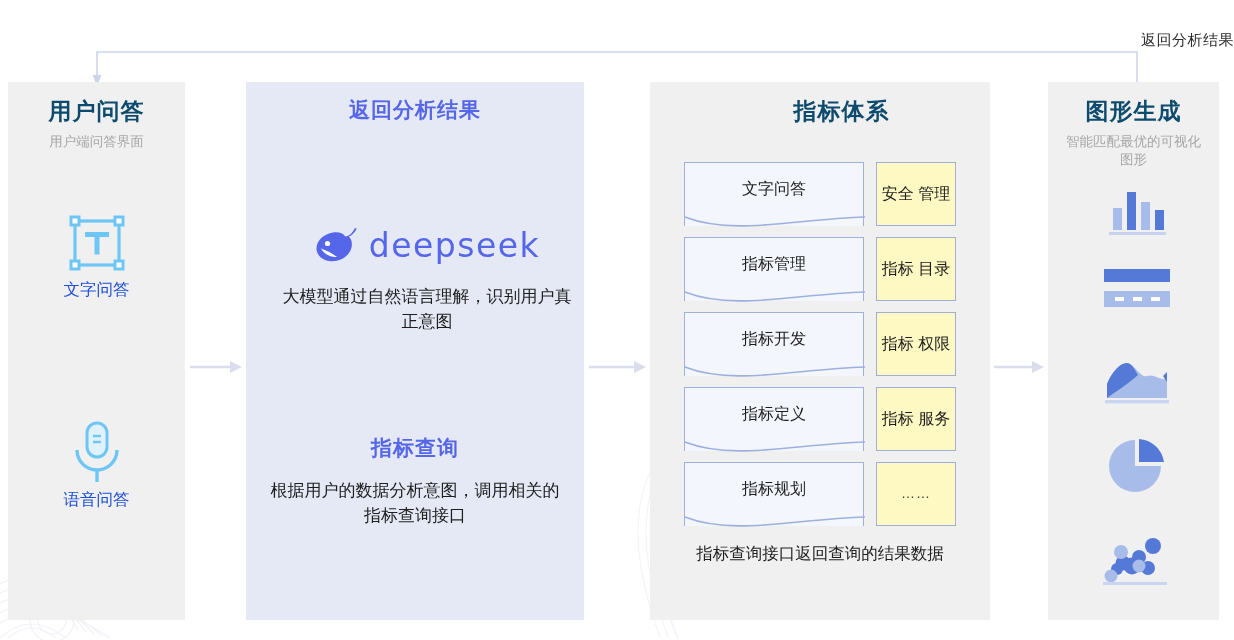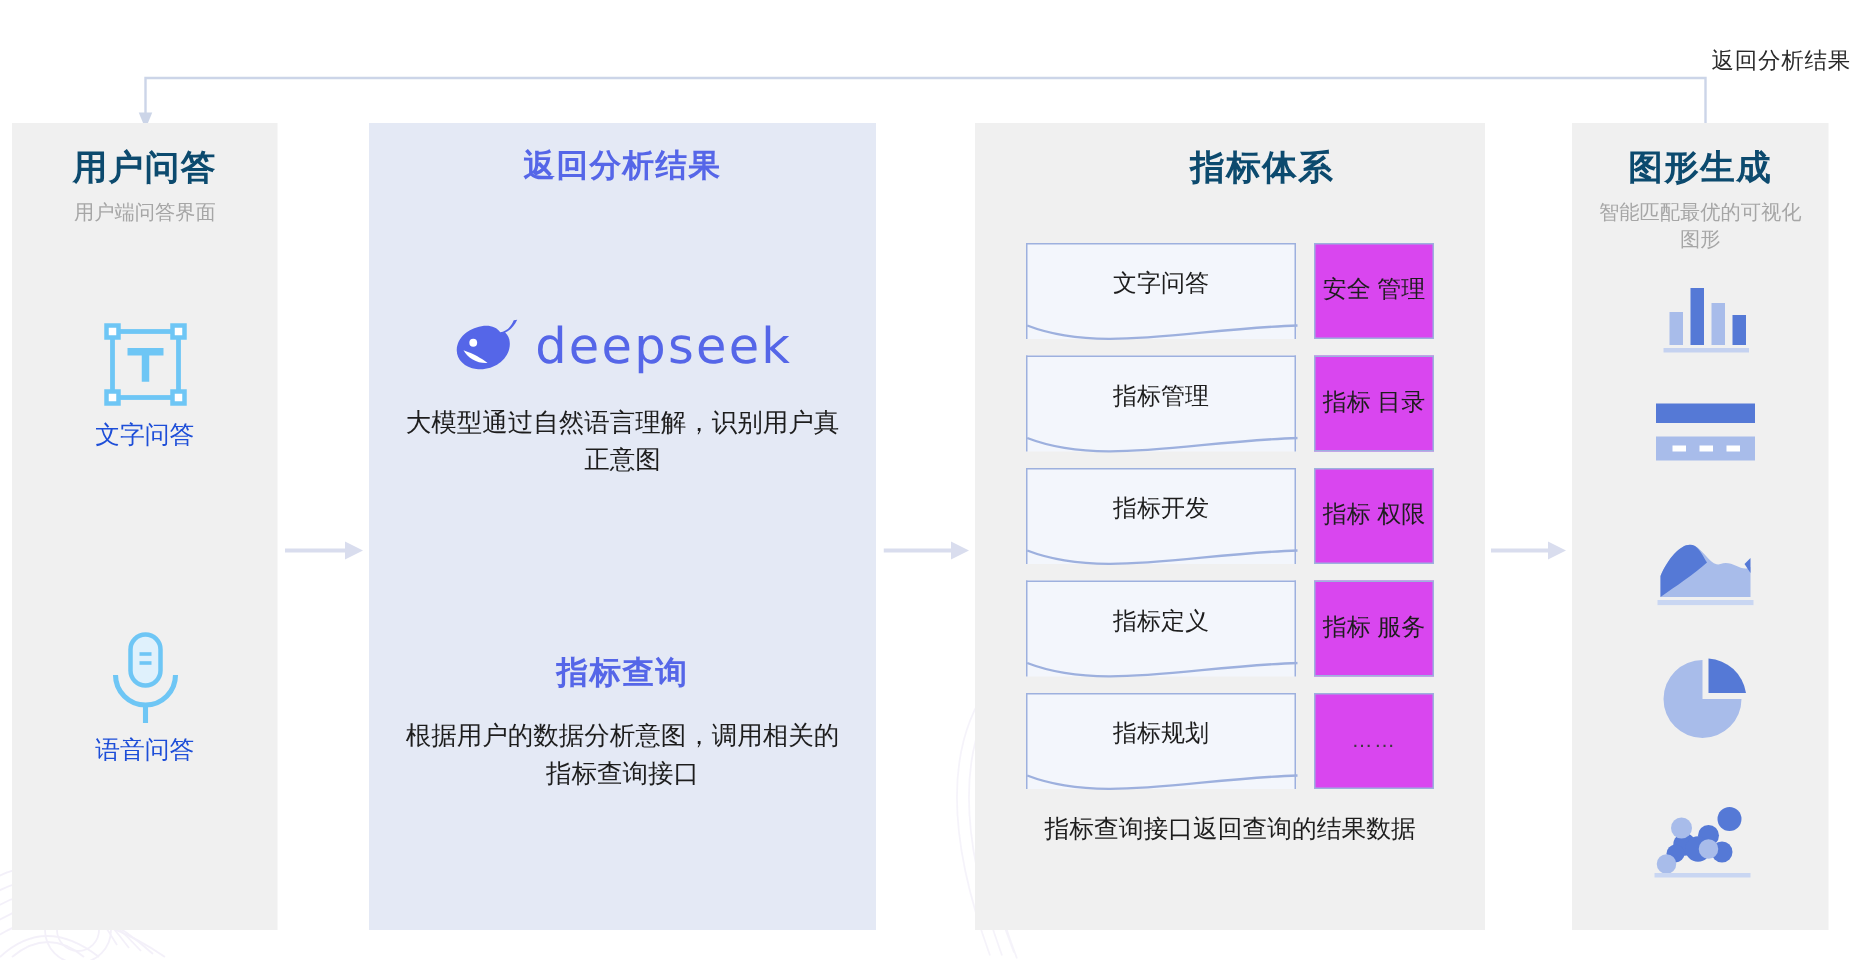--- a/index.html
+++ b/index.html
@@ -42,21 +42,21 @@
 
   
   .c1-item{position:absolute;left:0;width:177px;text-align:center;}
   #c1-text{top:125px;}
   #c1-voice{top:335px;}
   .c1-label{font-size:16.5px;color:#1d4ed8;margin-top:0;}
   .icon-wrap{display:flex;justify-content:center;align-items:center;height:72px;}
 
   
   .c2-block{position:absolute;left:0;width:338px;text-align:center;}
-  #c2-ds{top:125px;}
+  #c2-ds{top:140px;margin-left:12px;}
   #c2-q{top:352px;}
   .ds-logo{display:flex;justify-content:center;align-items:center;gap:9px;height:46px;}
   .ds-word{
     font-size:33px;color:#5566e8;letter-spacing:1.5px;
     font-family:"DejaVu Sans",sans-serif;font-weight:500;line-height:1;
   }
   .c2-desc{
     font-size:17px;color:#1d1d1d;line-height:1.48;margin-top:16px;padding:0 18px;
   }
   .c2-head{font-size:21px;font-weight:bold;color:#5566e8;letter-spacing:1px;}
@@ -66,21 +66,21 @@
   .c3-row{display:flex;gap:12px;margin-bottom:11px;height:64px;}
   .c3-wide{
     position:relative;width:180px;height:64px;box-sizing:border-box;
     background:#f3f6fc;border:1px solid #9db0de;border-bottom:none;
     display:flex;align-items:flex-start;justify-content:center;
     padding-top:16px;font-size:16px;color:#1d1d1d;
   }
   .c3-wave{position:absolute;left:-1px;bottom:-12px;width:182px;height:22px;}
   .c3-small{
     width:80px;height:64px;box-sizing:border-box;
-    background:#d946ef;border:1.5px solid #9db0de;
+    background:#fef9c3;border:1.5px solid #9db0de;
     display:flex;align-items:center;justify-content:center;
     font-size:16px;color:#1d1d1d;line-height:1.22;text-align:center;
   }
   .c3-small.dots{color:#3b3b3b;font-size:14px;letter-spacing:1px;}
   .c3-caption{
     position:absolute;left:0;top:460px;width:340px;text-align:center;
     font-size:16.5px;color:#1d1d1d;line-height:1.45;padding:0 22px;box-sizing:border-box;
   }
 
   

